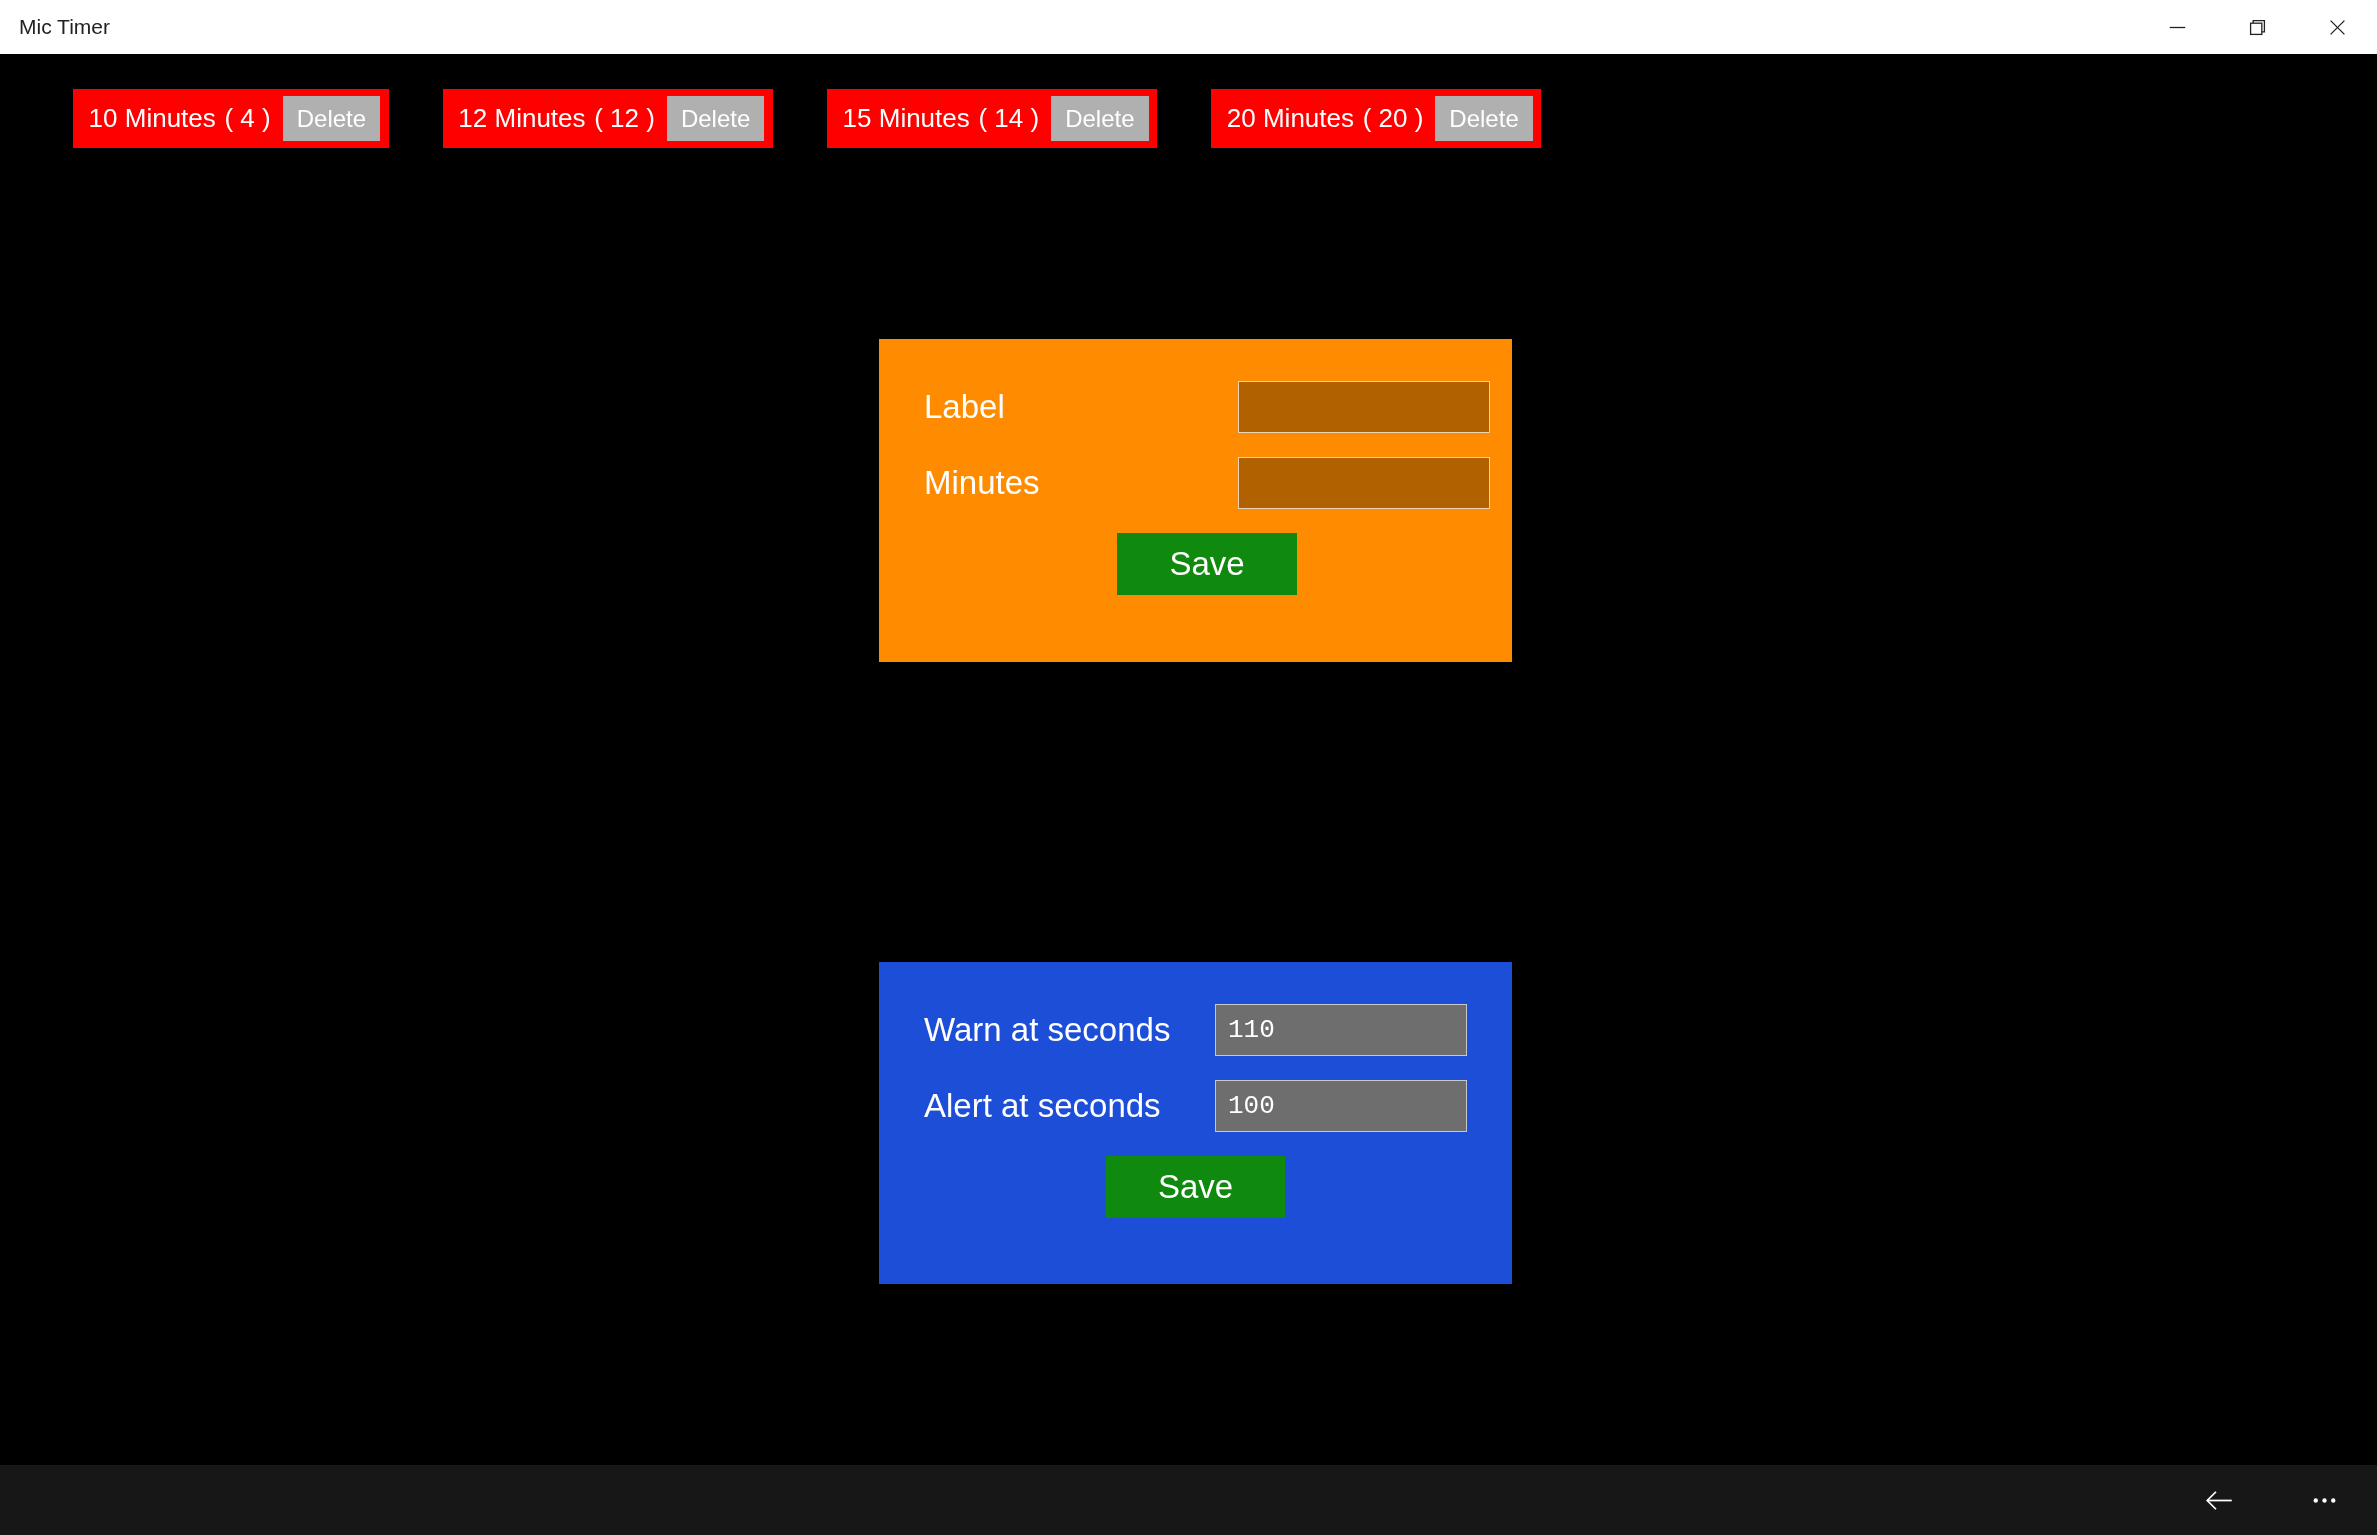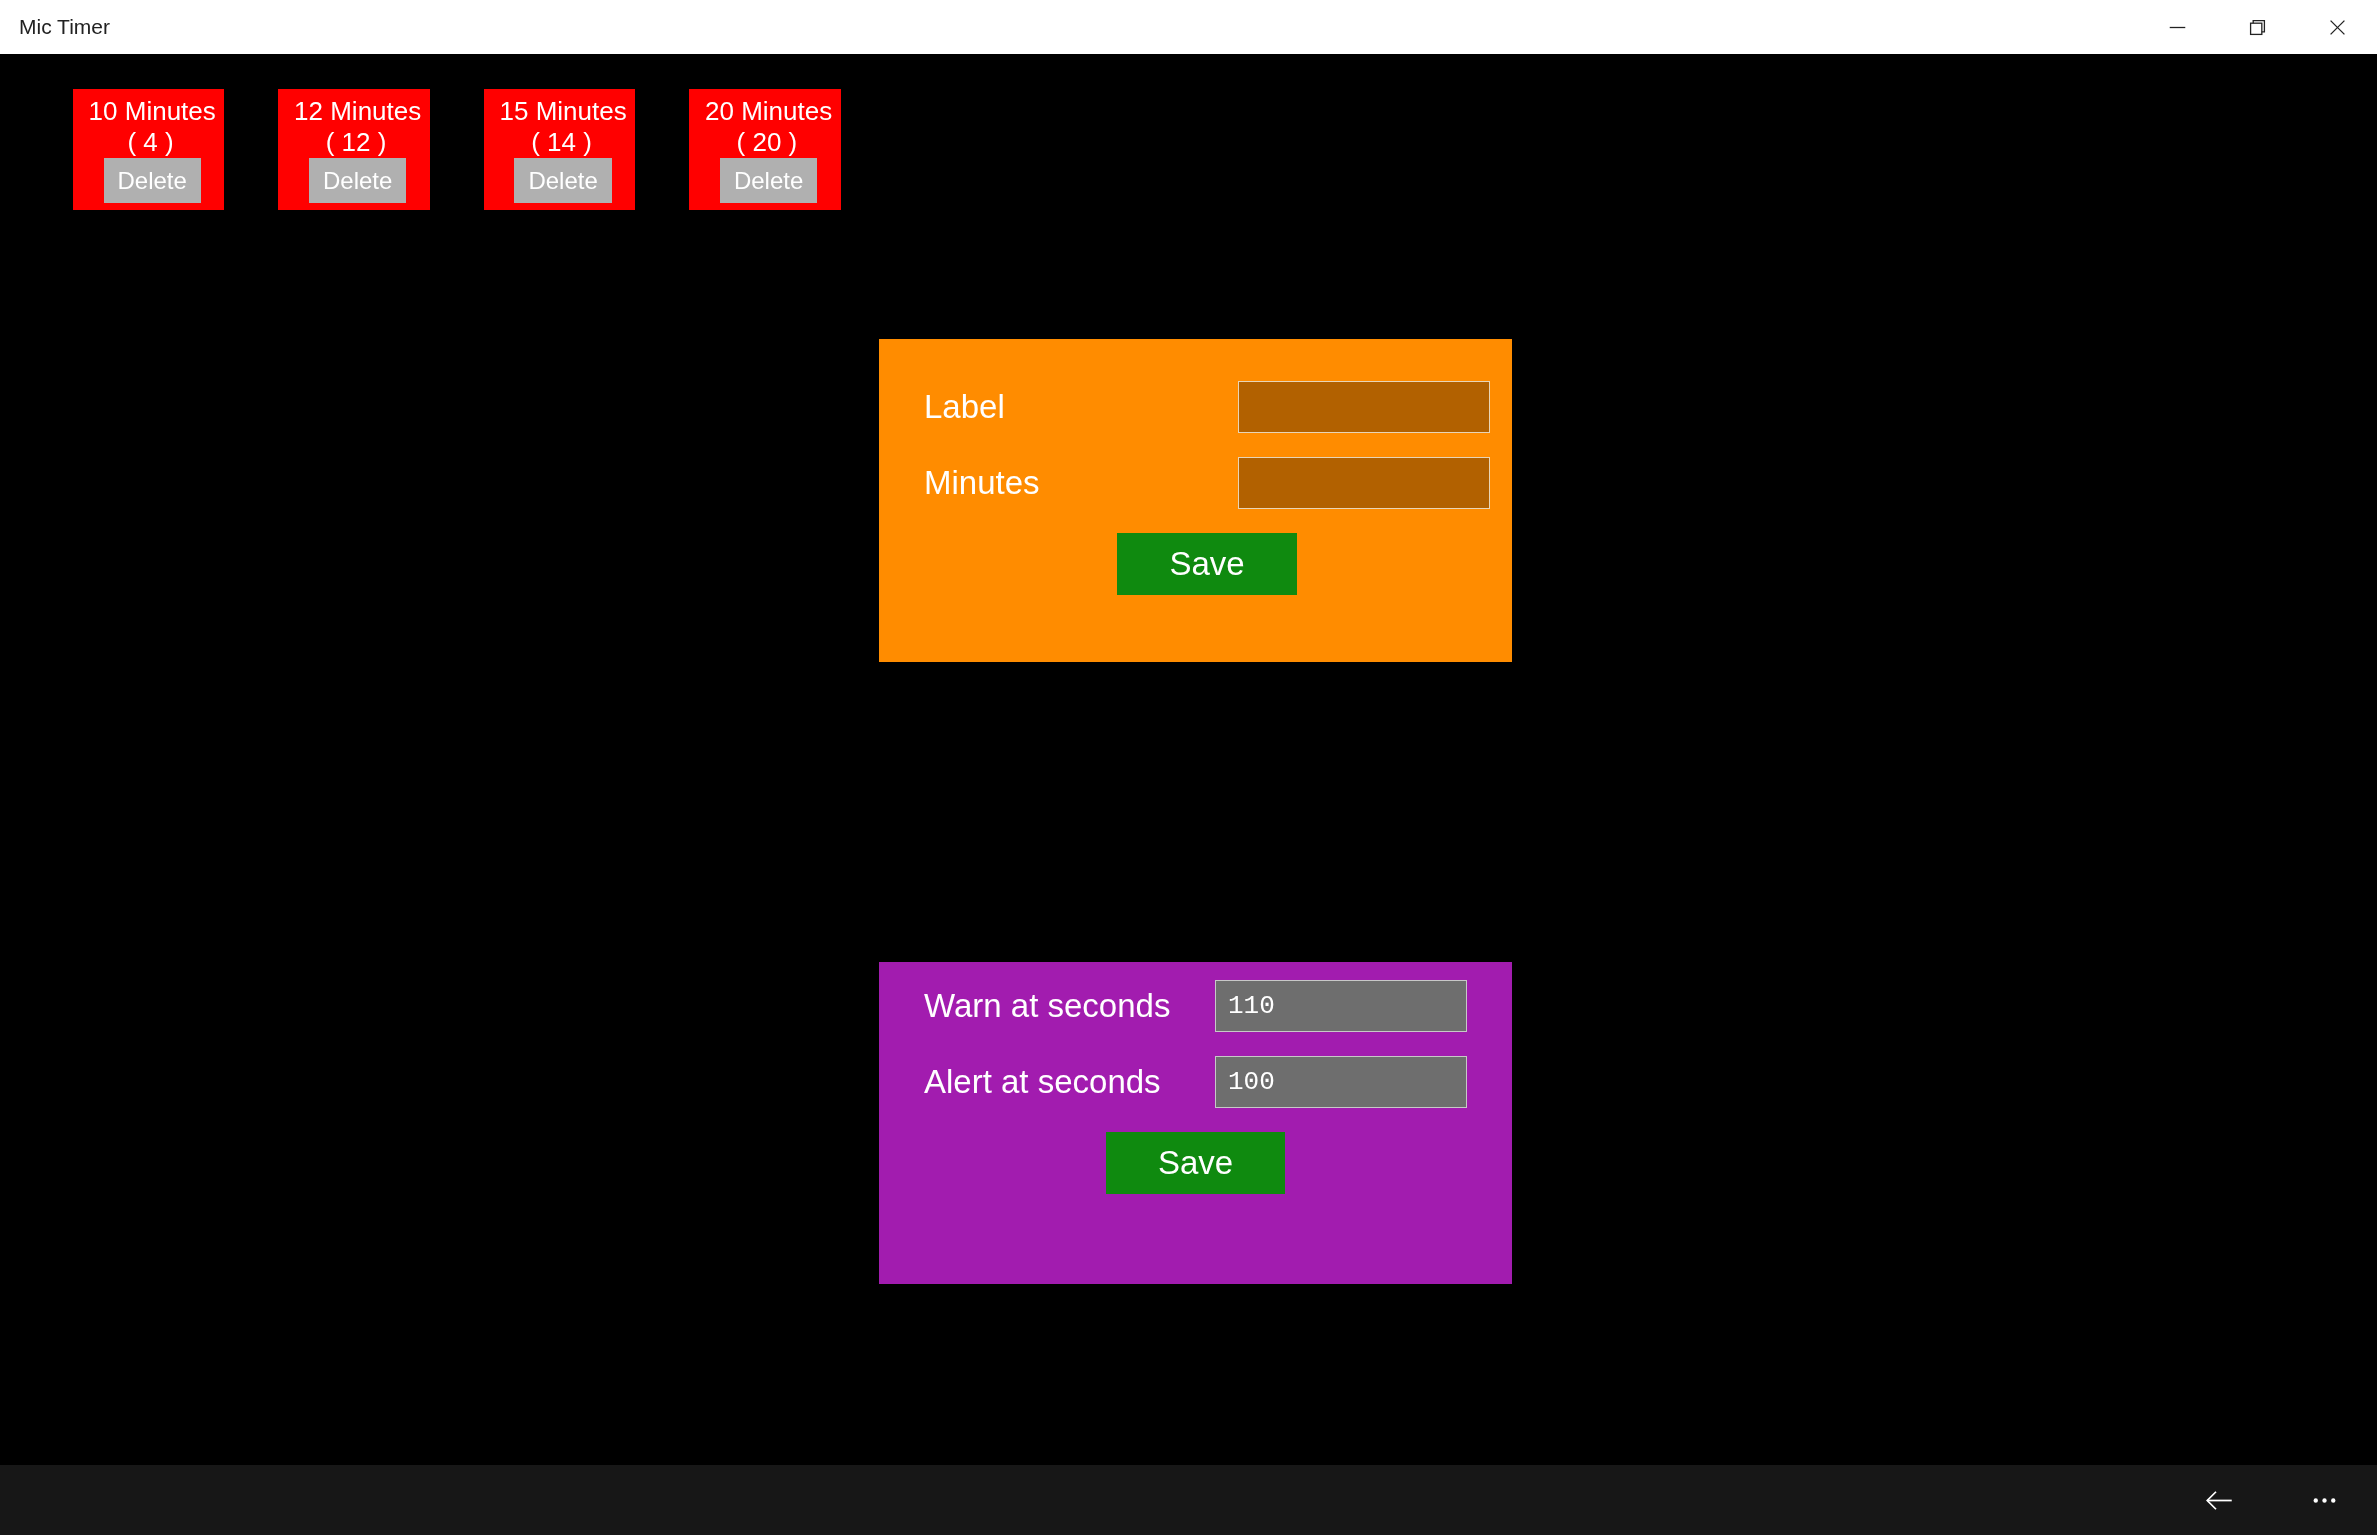--- a/index.html
+++ b/index.html
@@ -51,21 +51,20 @@
     padding: 35px 0 0 73px;
   }
   .preset-chip {
     background: #ff0000;
     color: #fff;
     display: flex;
     align-items: center;
     padding: 7px 8.7px 7px 15.6px;
     font-size: 26px;
     font-weight: 400;
-    flex-direction: column;
   }
   .preset-chip .chip-label { white-space: pre; }
   .preset-chip .chip-count { margin: 0 12px 0 8.7px; white-space: pre; }
   .preset-chip .delete-btn {
     background: #b0b0b0;
     color: #fff;
     border: none;
     font-size: 24px;
     font-weight: 400;
     padding: 8.7px 14px;
@@ -120,22 +119,22 @@
     font-family: inherit;
   }
 
   
   .panel-grey {
     position: absolute;
     left: 879px;
     top: 908px;
     width: 633px;
     height: 322px;
-    background: #a21caf;
-    padding: 18px 45px 26px 45px;
+    background: #1d4ed8;
+    padding: 42px 45px 26px 45px;
   }
   .panel-grey .row-label {
     color: #fff;
     font-size: 33px;
     font-weight: 400;
   }
   .panel-grey .row-input {
     width: 252px;
     height: 52px;
     background: #6e6e6e;

